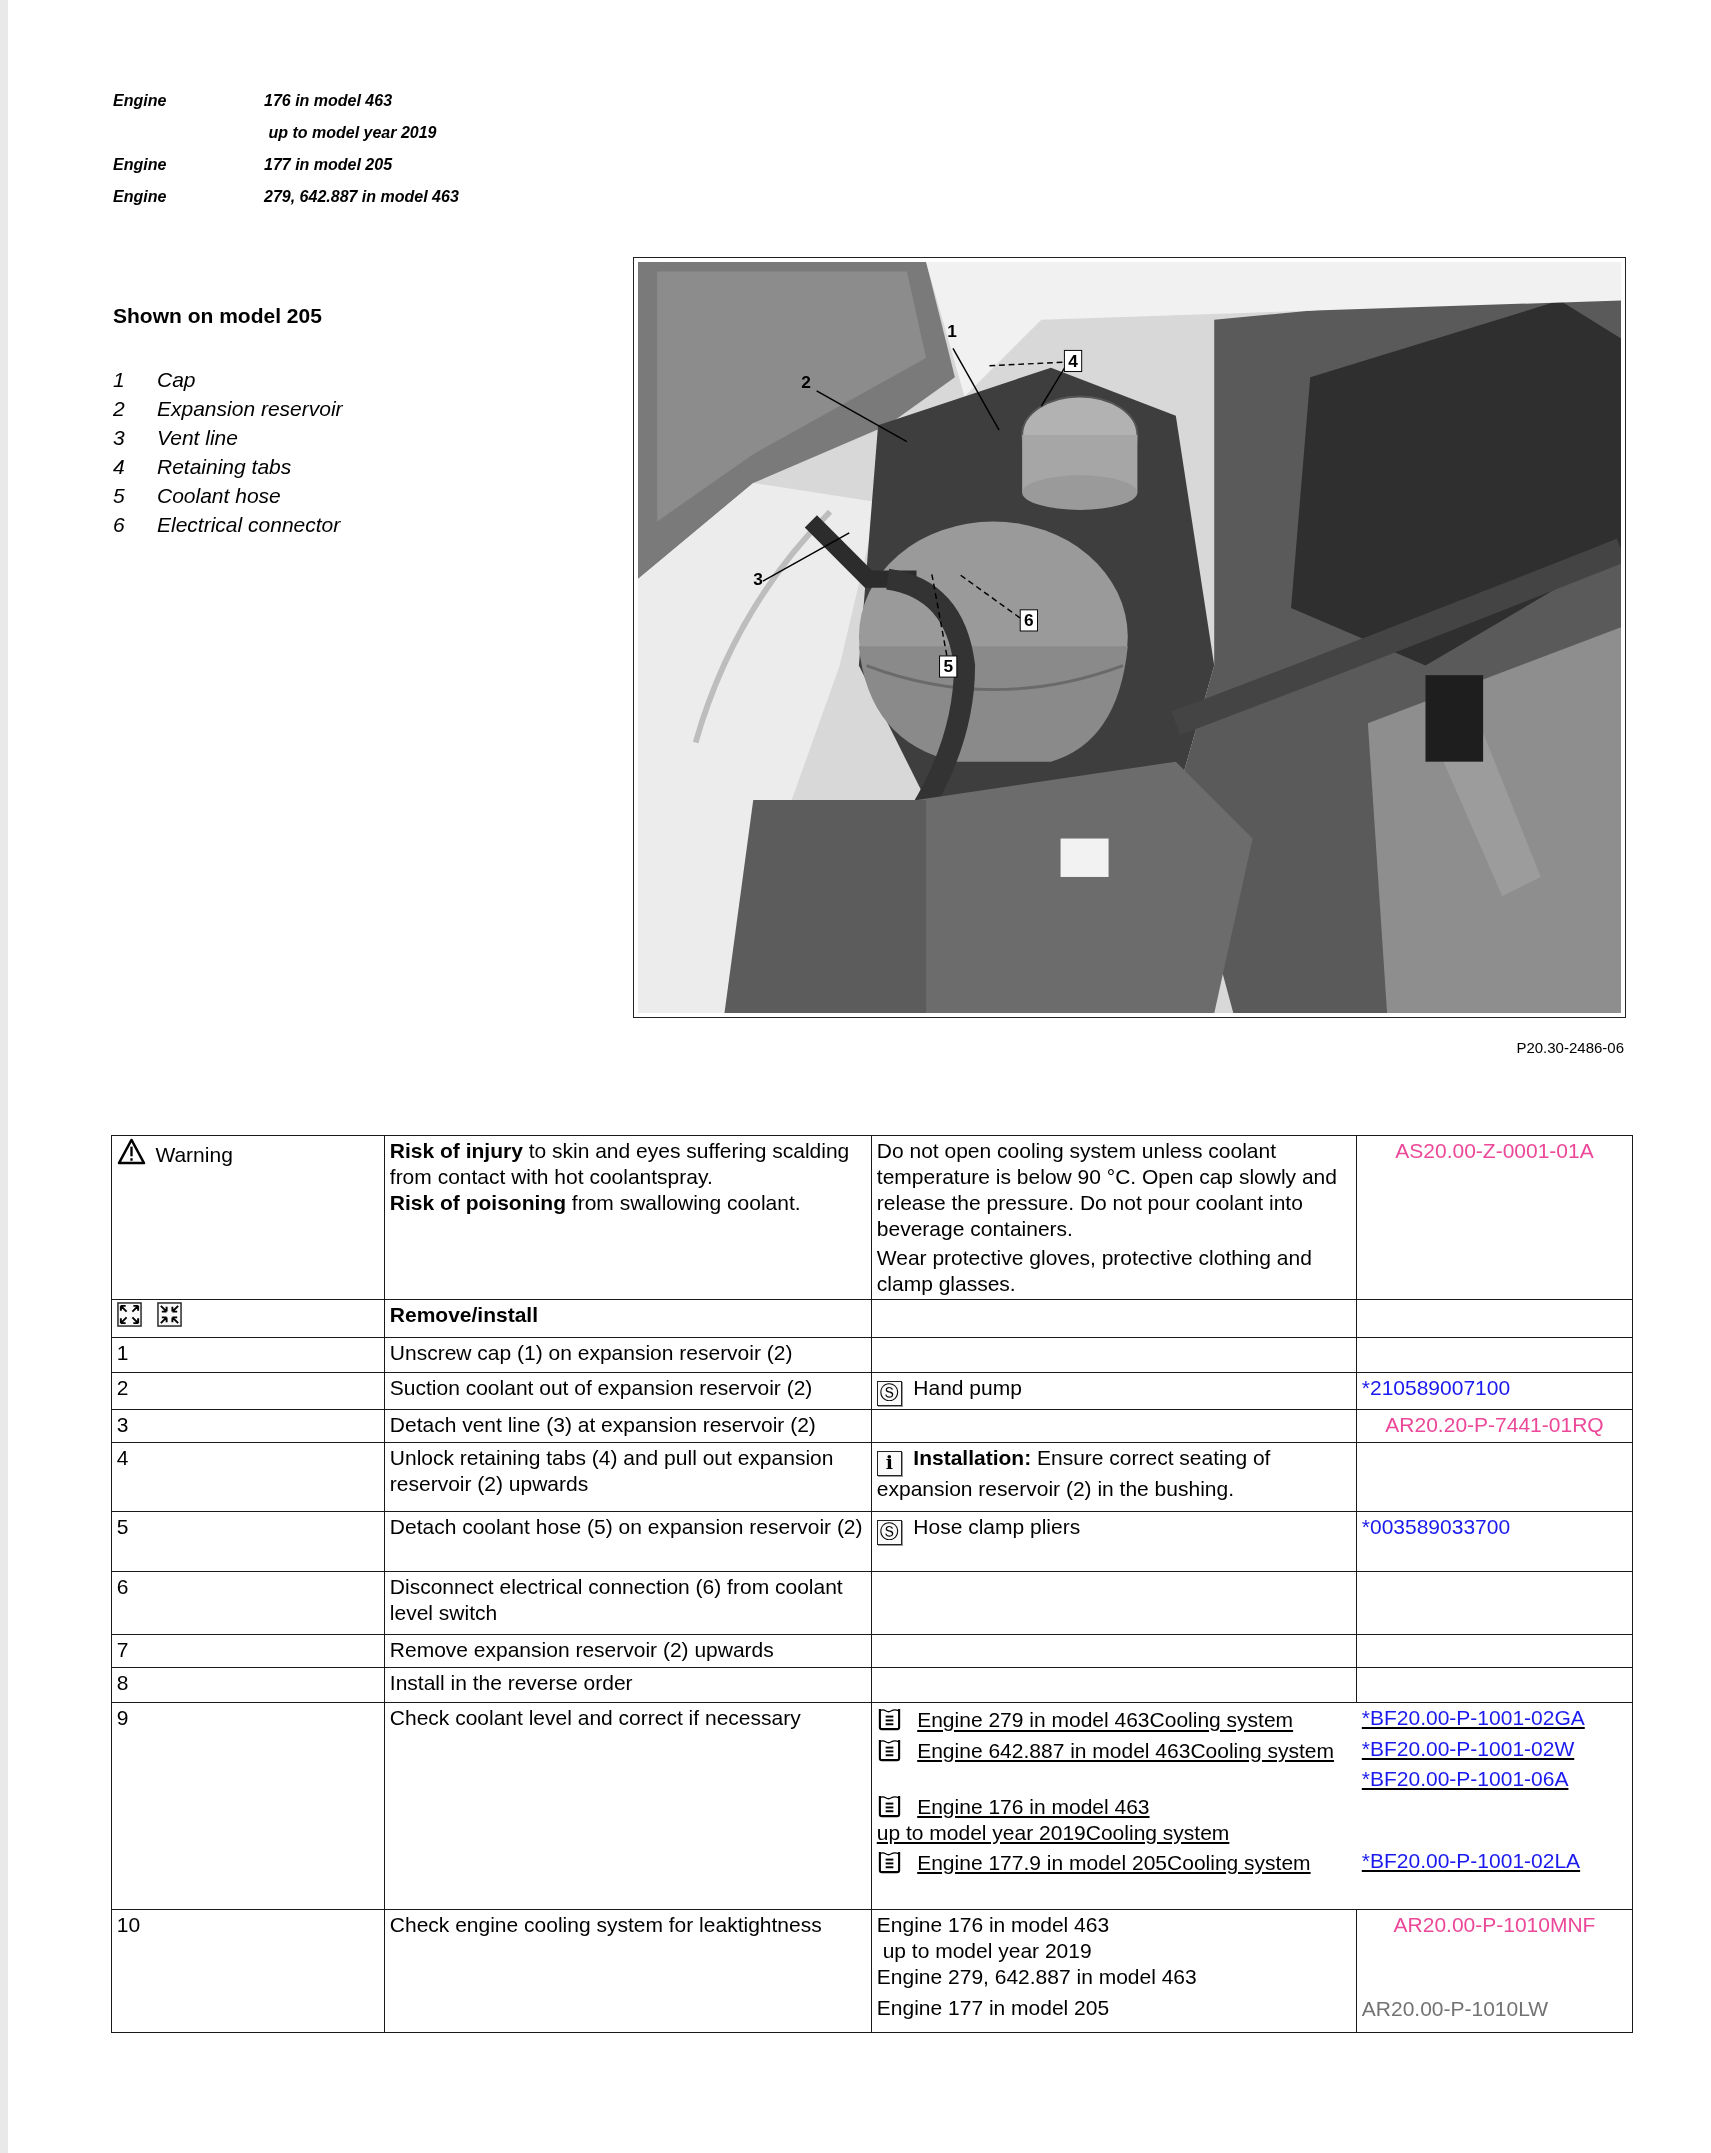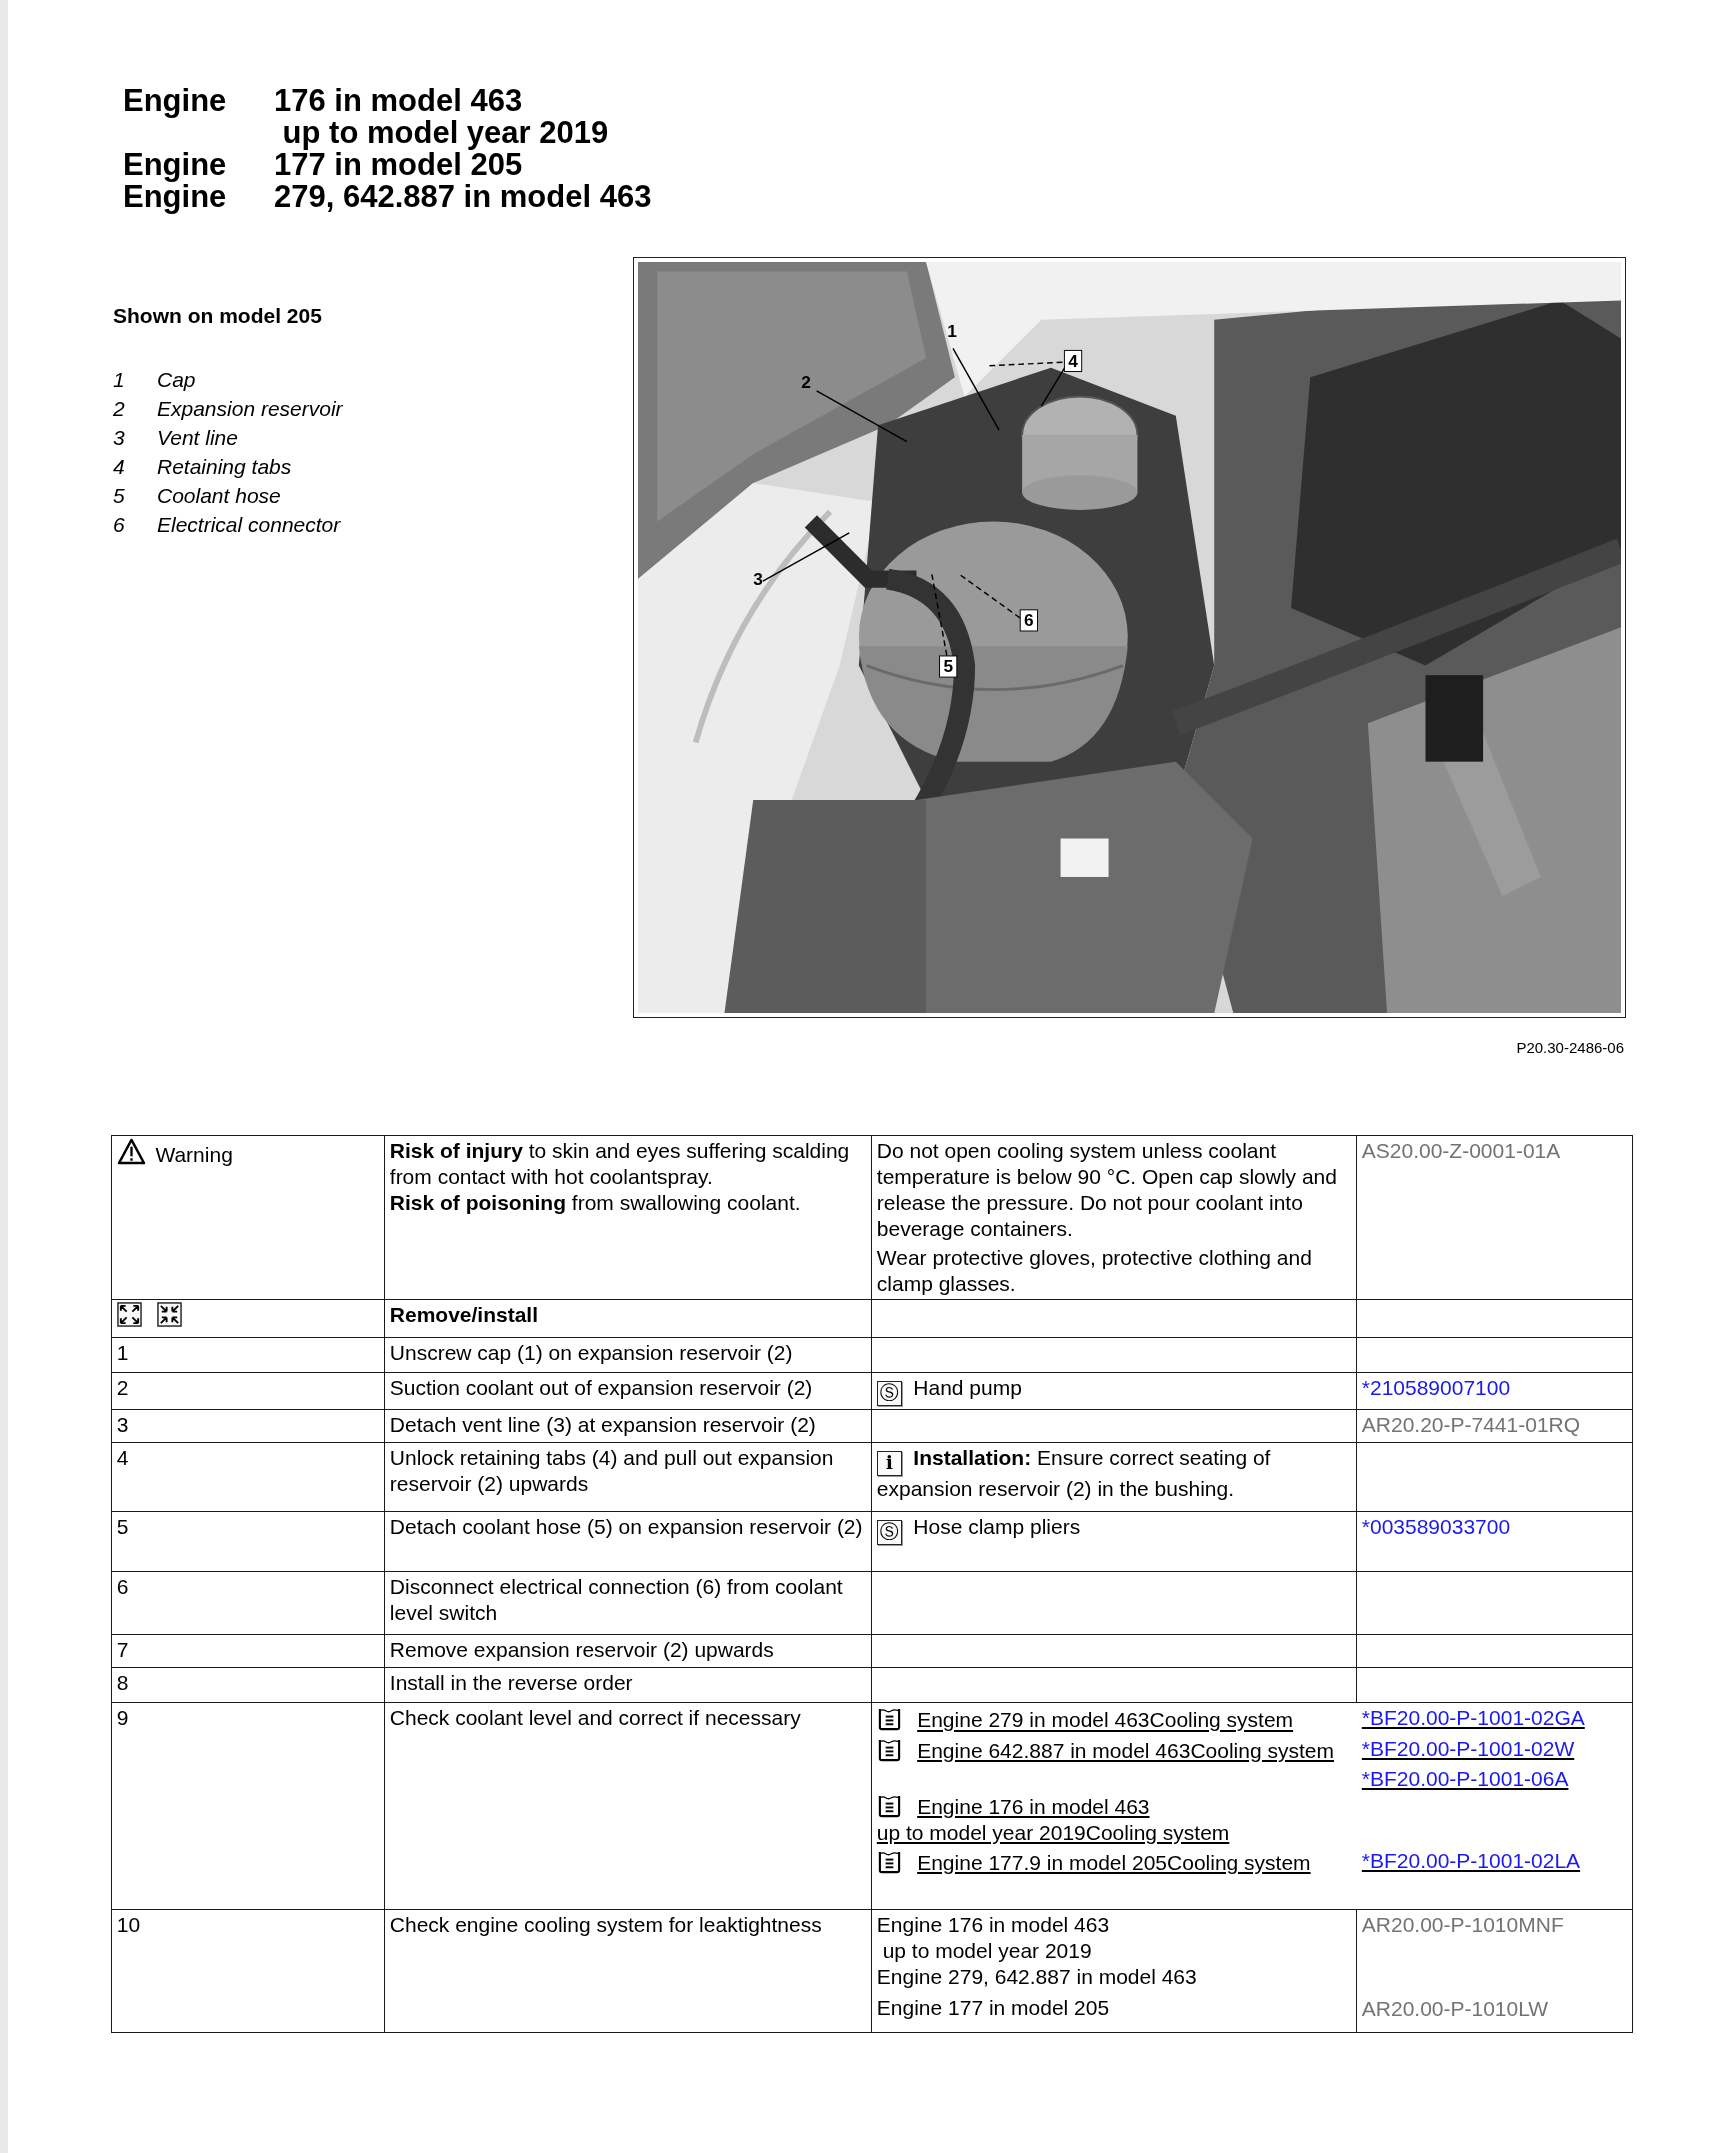--- a/index.html
+++ b/index.html
@@ -3,21 +3,21 @@
 <meta charset="utf-8">
 <style>
   html, body { margin: 0; padding: 0; }
   body {
     width: 1712px; height: 2154px; position: relative; overflow: hidden;
     background: #ffffff; color: #000;
     font-family: "Liberation Sans", "DejaVu Sans", sans-serif;
   }
   .left-strip { position: absolute; left: 0; top: 0; width: 7.7px; height: 2154px; background: #e9e9e9; }
 
-  .engine-block { position: absolute; left: 123px; top: 85px; font-weight: bold; font-size: 31px; line-height: 32px; }
+  .engine-block { position: absolute; left: 113px; top: 85px; font-weight: bold; font-size: 16px; line-height: 32px; font-style: italic; }
   .engine-row { display: flex; }
   .engine-label { width: 151px; flex: none; }
   .engine-value { white-space: pre; }
 
   .shown-on { position: absolute; left: 113px; top: 304px; font-size: 21px; font-weight: bold; }
   .legend { position: absolute; left: 113px; top: 365px; font-size: 21px; font-style: italic; line-height: 29px; }
   .legend-row { display: flex; }
   .legend-num { width: 44px; flex: none; }
 
   .figure-frame {
@@ -26,21 +26,21 @@
   }
   .figure-frame svg { width: 100%; height: 100%; display: block; }
   .figure-id { position: absolute; right: 88px; top: 1039px; font-size: 15px; }
 
   table.proc {
     position: absolute; left: 111px; top: 1135px; width: 1521px;
     border-collapse: collapse; table-layout: fixed; font-size: 21px; line-height: 26px;
   }
   table.proc td { border: 1.4px solid #1a1a1a; vertical-align: top; padding: 1.9px 4.8px 1.9px 4.8px; }
   col.c1 { width: 273px; } col.c2 { width: 487px; } col.c3 { width: 485px; } col.c4 { width: 276px; }
-  .red { color: #737373; }
+  .red { color: #ec4899; text-align: center; }
   .blue { color: #1a1aee; }
   .gray { color: #737373; }
   .b { font-weight: bold; }
   .icon-box {
     display: inline-block; width: 25px; height: 25px; border: 1.4px solid #222; box-sizing: border-box;
     vertical-align: -4.8px; margin-right: 11.5px; text-align: center; line-height: 21px; font-size: 19px;
     background: #fafafa; box-shadow: 1px 1px 0 #999;
   }
   .ibox-icon { font-family: "DejaVu Serif", serif; font-weight: bold; }
   .fill-icon { display: inline-block; width: 25px; height: 25px; vertical-align: -3.8px; margin-right: 15.4px; }

